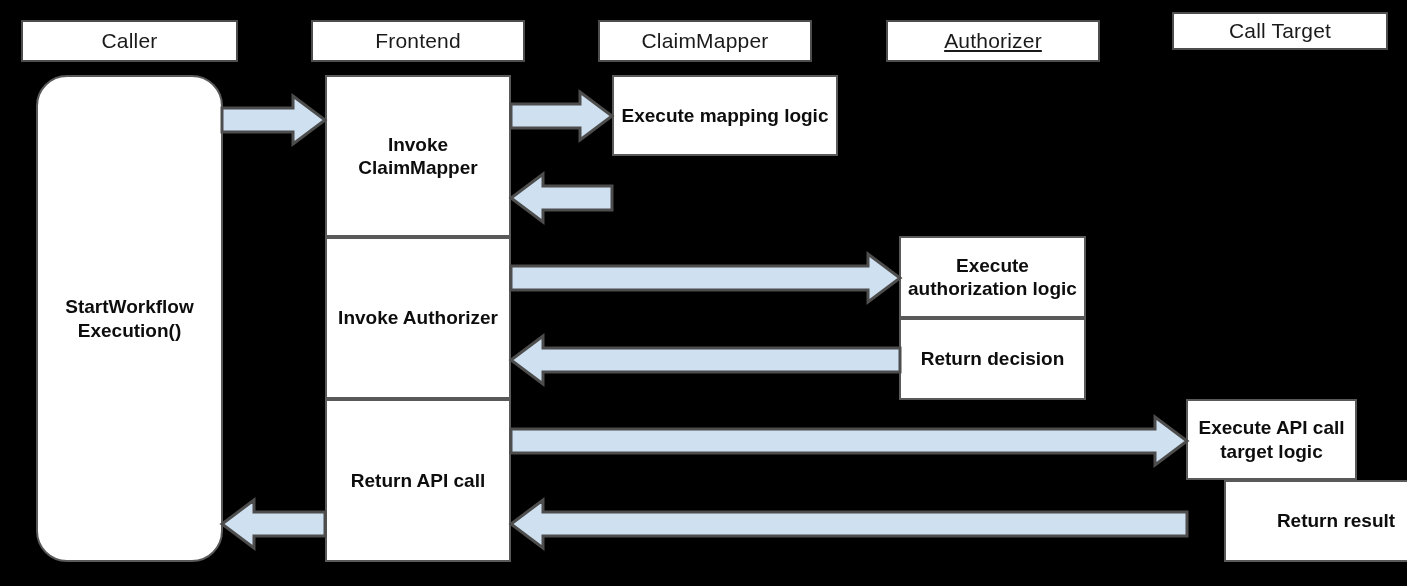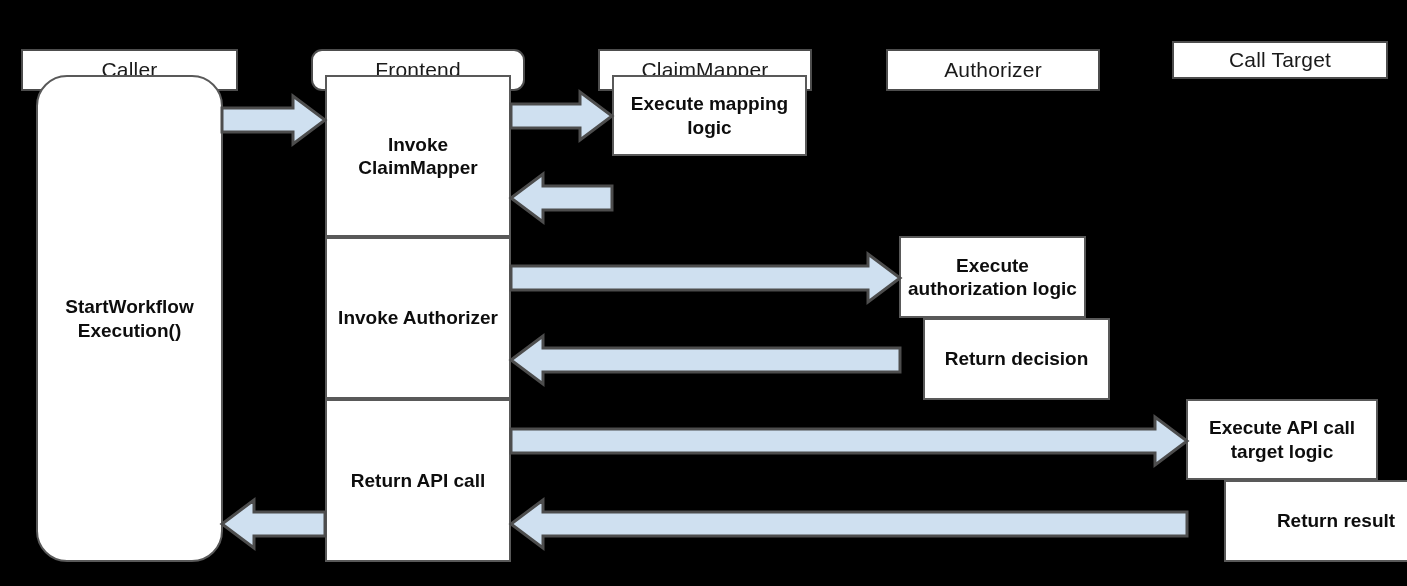--- a/index.html
+++ b/index.html
@@ -20,21 +20,20 @@
     background: #ffffff;
     border: 2px solid #4d4d4d;
     box-sizing: border-box;
     display: flex;
     align-items: center;
     justify-content: center;
     color: #1a1a1a;
     font-size: 21px;
     font-weight: 400;
     letter-spacing: 0.2px;
-    margin-top: 29px;
   }
   .act-box {
     position: absolute;
     background: #ffffff;
     border: 2px solid #595959;
     box-sizing: border-box;
     display: flex;
     align-items: center;
     justify-content: center;
     text-align: center;
@@ -49,44 +48,44 @@
   }
   .arrow svg { display: block; overflow: visible; }
 </style>
 </head>
 <body>
 
 <div id="canvas">
 
   <div class="lane-header" style="left:21px; top:20px; width:217px; height:42px;">Caller</div>
 
-  <div class="lane-header" style="left:311px; top:20px; width:214px; height:42px;border-radius:11px;">Frontend</div>
+  <div class="lane-header" style="left:311px; top:20px; width:214px; height:42px;">Frontend</div>
 
   <div class="lane-header" style="left:598px; top:20px; width:214px; height:42px;">ClaimMapper</div>
 
-  <div class="lane-header" style="left:886px; top:20px; width:214px; height:42px;">Authorizer</div>
+  <div class="lane-header" style="left:886px; top:20px; width:214px; height:42px;text-decoration:underline;">Authorizer</div>
 
   <div class="lane-header" style="left:1172px; top:12px; width:216px; height:38px;">Call Target</div>
 
   <div class="act-box" style="left:36px; top:75px; width:187px; height:487px;border-radius:31px;">StartWorkflow Execution()</div>
 
   <div class="act-box" style="left:325px; top:75px; width:186px; height:162px;">Invoke ClaimMapper</div>
 
   <div class="act-box" style="left:325px; top:237px; width:186px; height:162px;">Invoke Authorizer</div>
 
   <div class="act-box" style="left:325px; top:399px; width:186px; height:163px;">Return API call</div>
 
-  <div class="act-box" style="left:612px; top:75px; width:195px; height:81px;">Execute mapping logic</div>
+  <div class="act-box" style="left:612px; top:75px; width:226px; height:81px;">Execute mapping logic</div>
 
 
   <div class="act-box" style="left:899px; top:236px; width:187px; height:82px;">Execute authorization logic</div>
 
-  <div class="act-box" style="left:899px; top:318px; width:187px; height:82px;margin-left:24px;">Return decision</div>
+  <div class="act-box" style="left:899px; top:318px; width:187px; height:82px;">Return decision</div>
 
-  <div class="act-box" style="left:1186px; top:399px; width:192px; height:81px;">Execute API call target logic</div>
+  <div class="act-box" style="left:1186px; top:399px; width:171px; height:81px;">Execute API call target logic</div>
 
   <div class="act-box" style="left:1224px; top:480px; width:224px; height:82px;">Return result</div>
 
   <div class="arrow" style="left:222px; top:96px; width:103px; height:48px;">
     <svg width="103" height="48" viewBox="0 0 103 48">
       <polygon points="0,12 71,12 71,0 103,24 71,48 71,36 0,36" fill="#cfe0f0" stroke="#4d4d4d" stroke-width="3" stroke-linejoin="miter"></polygon>
     </svg>
   </div>
 
   <div class="arrow" style="left:511px; top:92px; width:101px; height:48px;">

